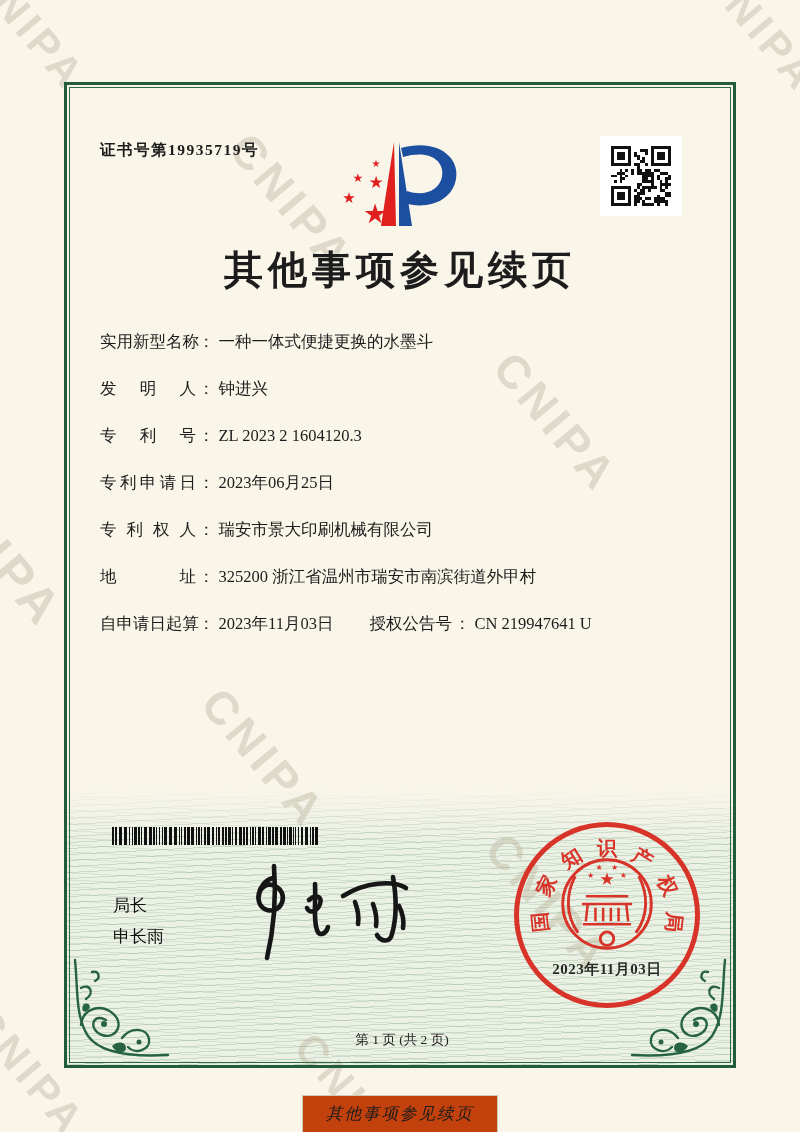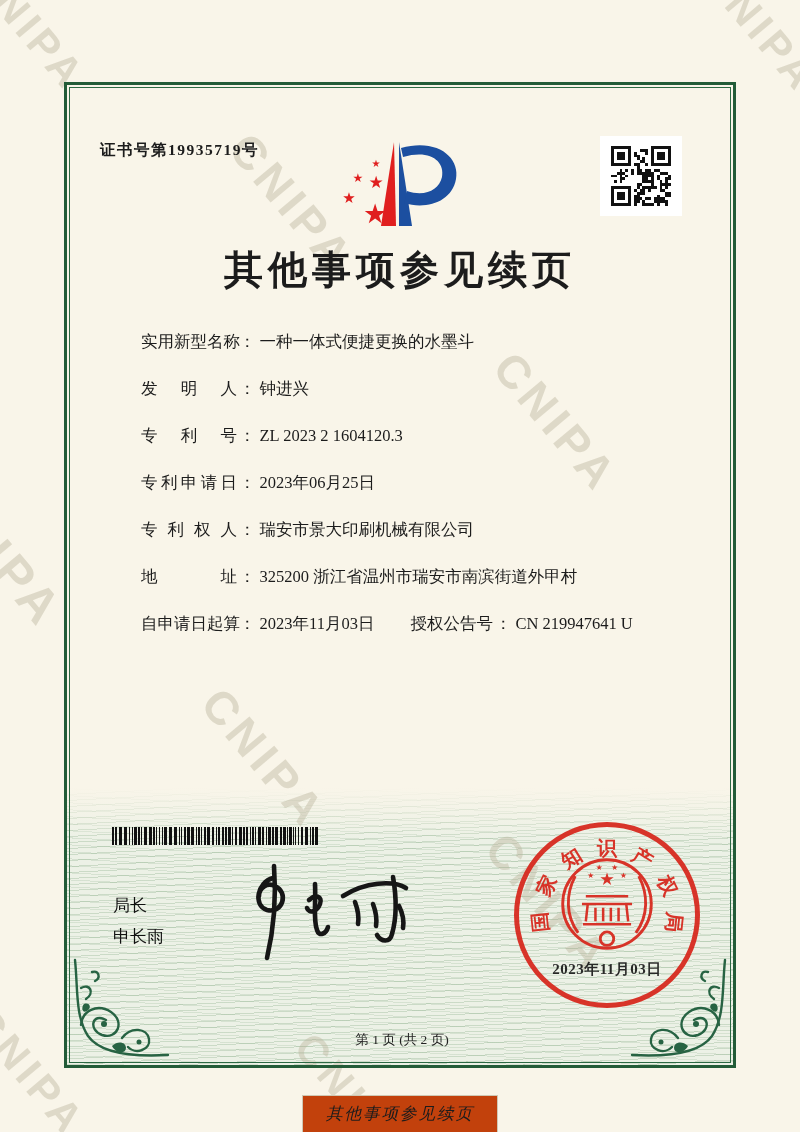--- a/index.html
+++ b/index.html
@@ -39,21 +39,21 @@
   
   .certno{position:absolute;left:100px;top:140px;font-size:15.5px;letter-spacing:1.5px;z-index:7;font-weight:bold;}
   .logo{position:absolute;left:338px;top:136px;z-index:7;}
   .qrbox{position:absolute;left:600px;top:136px;width:82px;height:80px;background:#fff;z-index:7;
          display:flex;align-items:center;justify-content:center;}
   .title{position:absolute;left:0;right:0;top:243px;text-align:center;font-size:39px;
          font-weight:700;letter-spacing:5px;z-index:7;}
   
   .fields{position:absolute;left:100px;top:318px;width:620px;z-index:7;}
   .frow{height:47px;line-height:47px;font-size:16.5px;white-space:nowrap;}
-  .flabel{display:inline-block;width:96px;text-align:justify;text-align-last:justify;vertical-align:top;margin-left:41px;}
+  .flabel{display:inline-block;width:96px;text-align:justify;text-align-last:justify;vertical-align:top;}
   .fcolon{display:inline-block;margin:0 4px 0 2px;}
   .fsecond{margin-left:36px;}
   
   .paras{position:absolute;left:117px;top:645px;width:596px;z-index:7;}
   .paras p{margin:0;text-indent:2em;font-size:15px;line-height:29.5px;font-style:italic;color:#222;}
   
   .barcode{position:absolute;left:112px;top:827px;z-index:7;}
   .director{position:absolute;left:113px;top:890px;z-index:7;
             font-family:"Liberation Sans","DejaVu Sans",sans-serif;font-size:17px;line-height:31px;color:#111;}
   .signature{position:absolute;left:243px;top:862px;z-index:7;}

